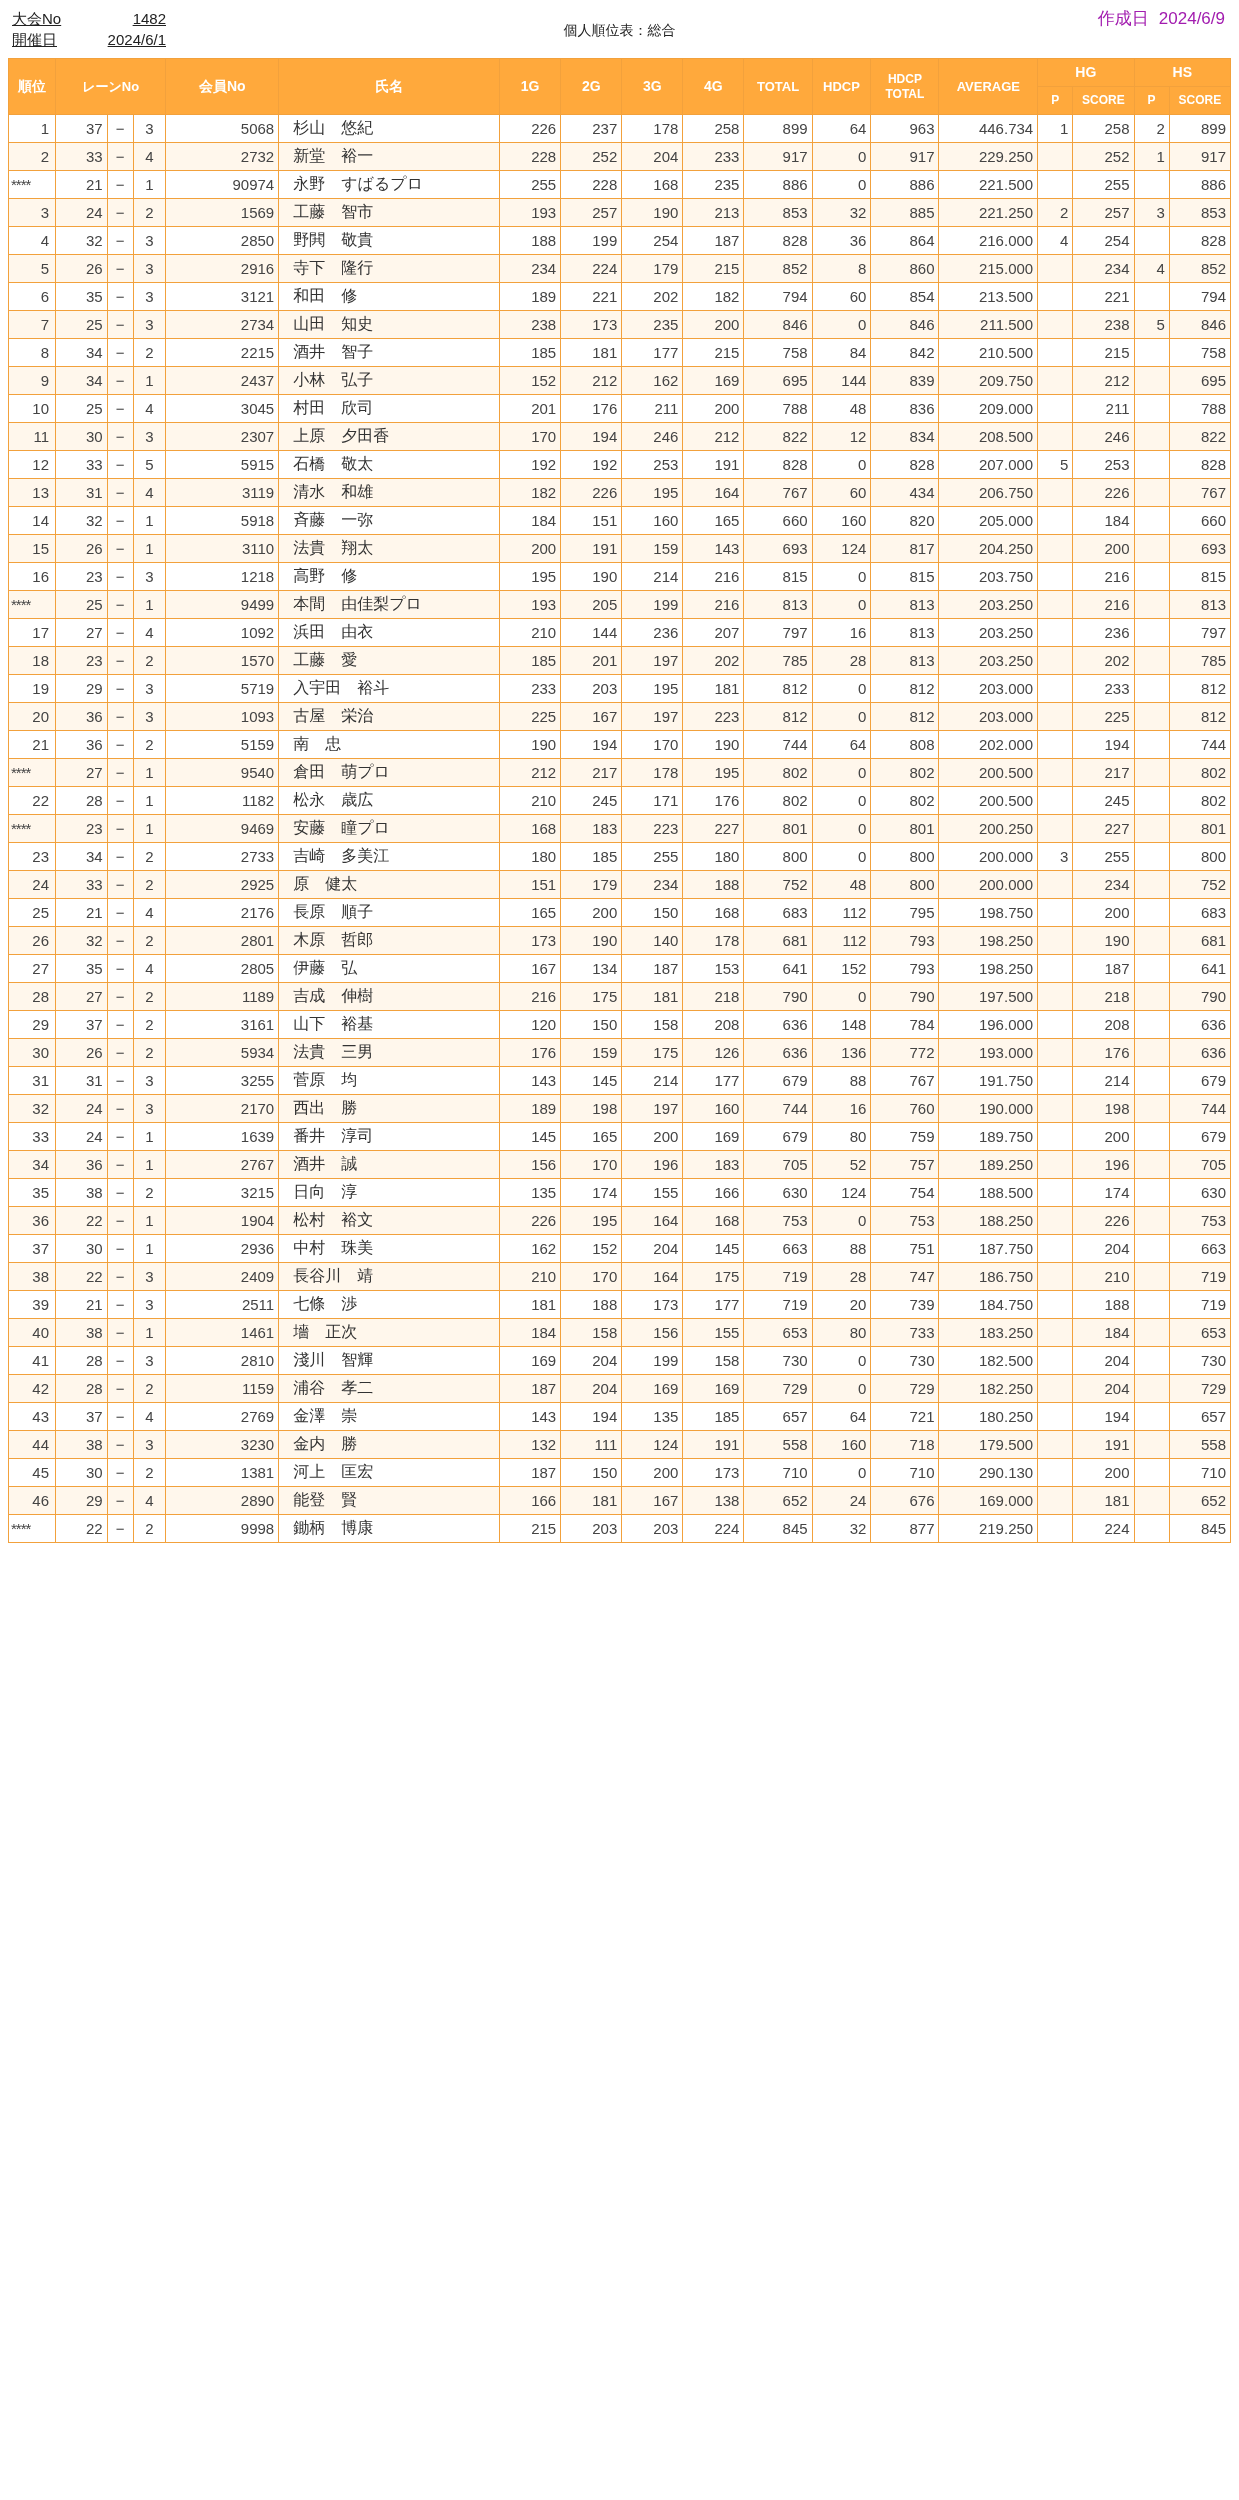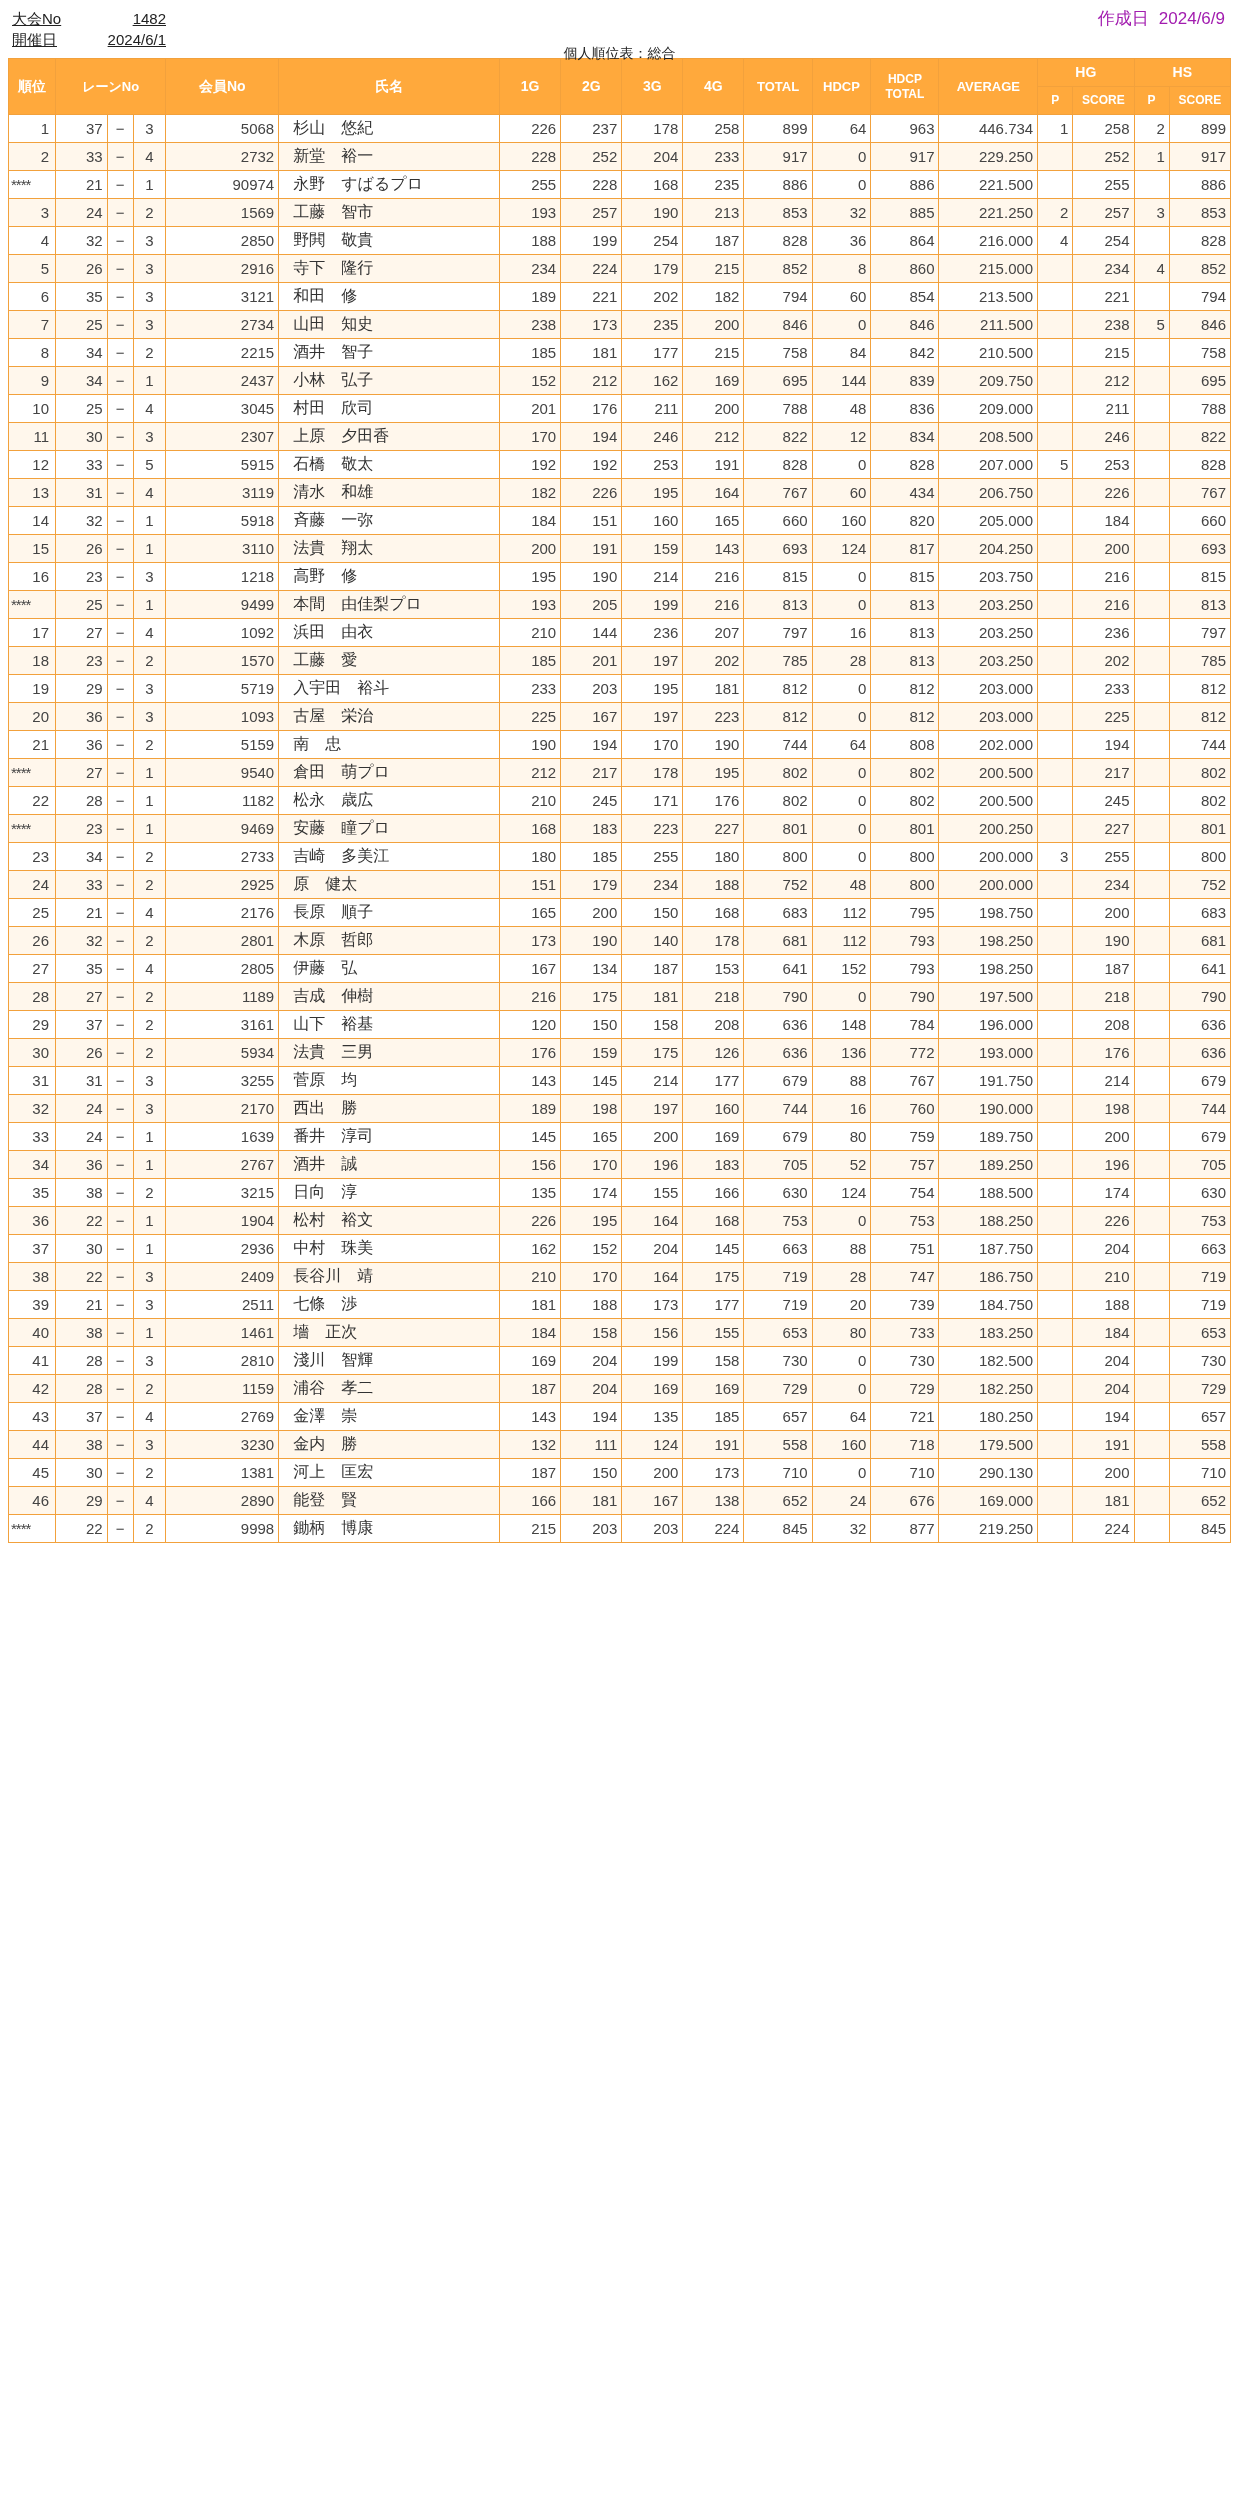--- a/index.html
+++ b/index.html
@@ -37,21 +37,21 @@
     color: #222;
     line-height: 21px;
   }
   .meta-left .row { display: flex; text-decoration: underline; }
   .meta-left .lbl { width: 72px; }
   .meta-left .val { width: 90px; text-align: right; padding-right: 8px;}
   .meta-center {
     position: absolute;
     left: 50%;
     transform: translateX(-50%);
-    top: 39px;
+    top: 16px;
     font-size: 14px;
     color: #222;
   }
   .meta-right {
     position: absolute;
     right: 6px;
     top: 2px;
     font-size: 17px;
     color: #a21caf;
     line-height: 21px;

